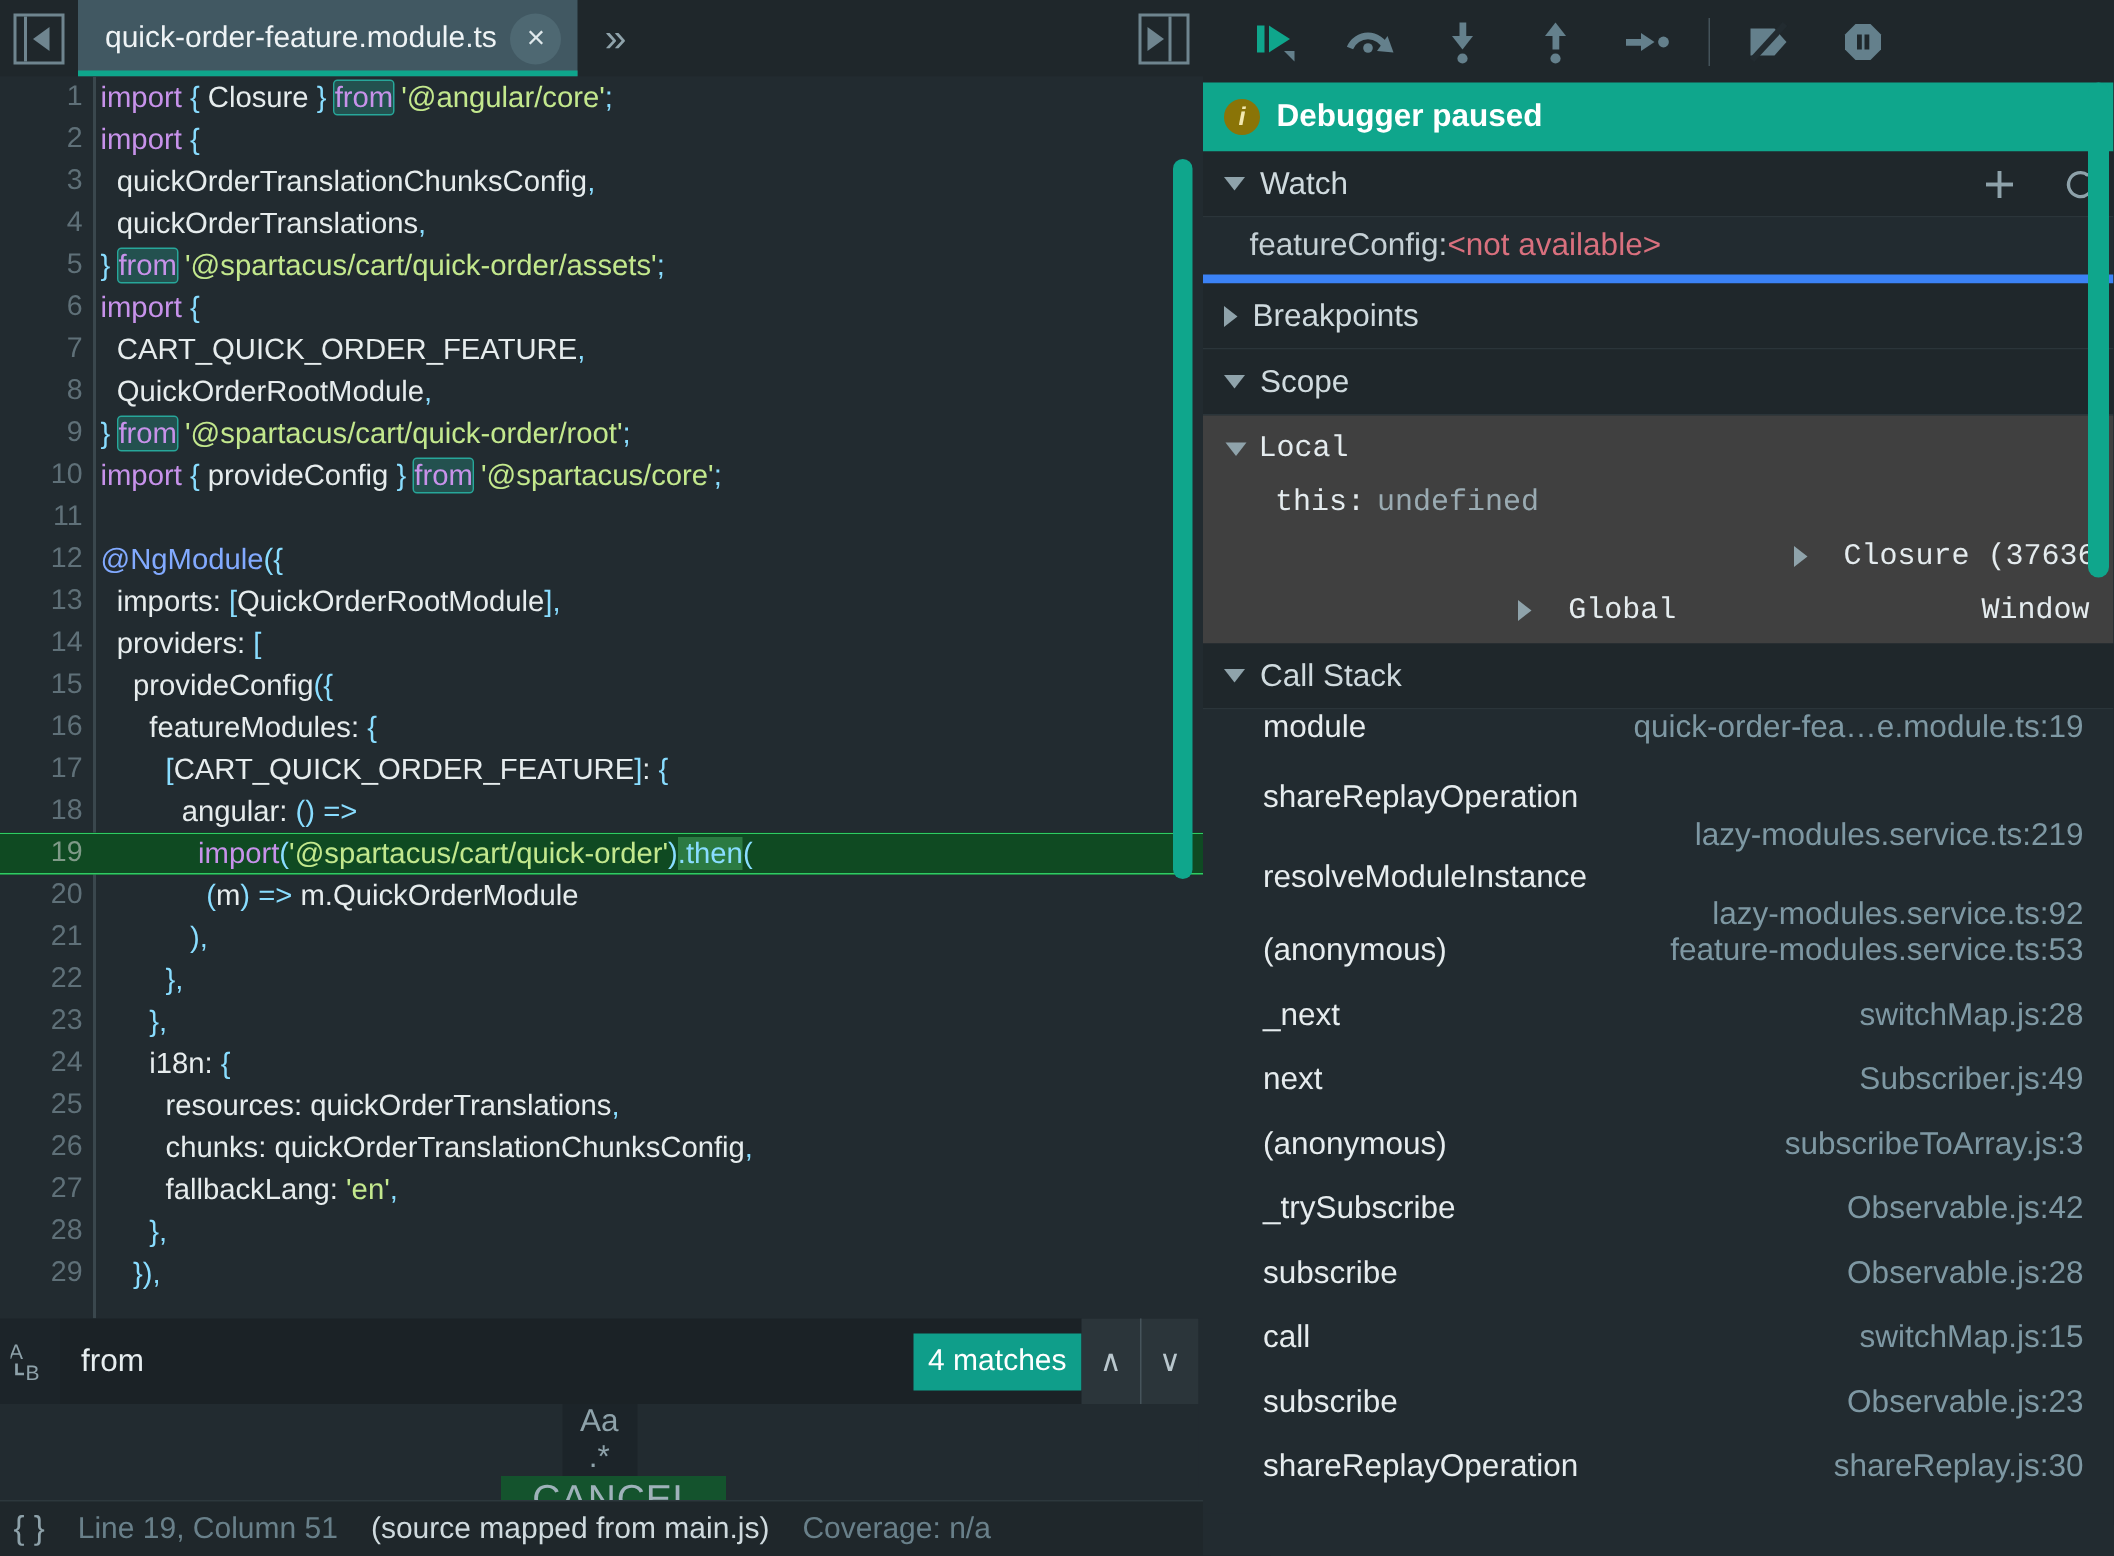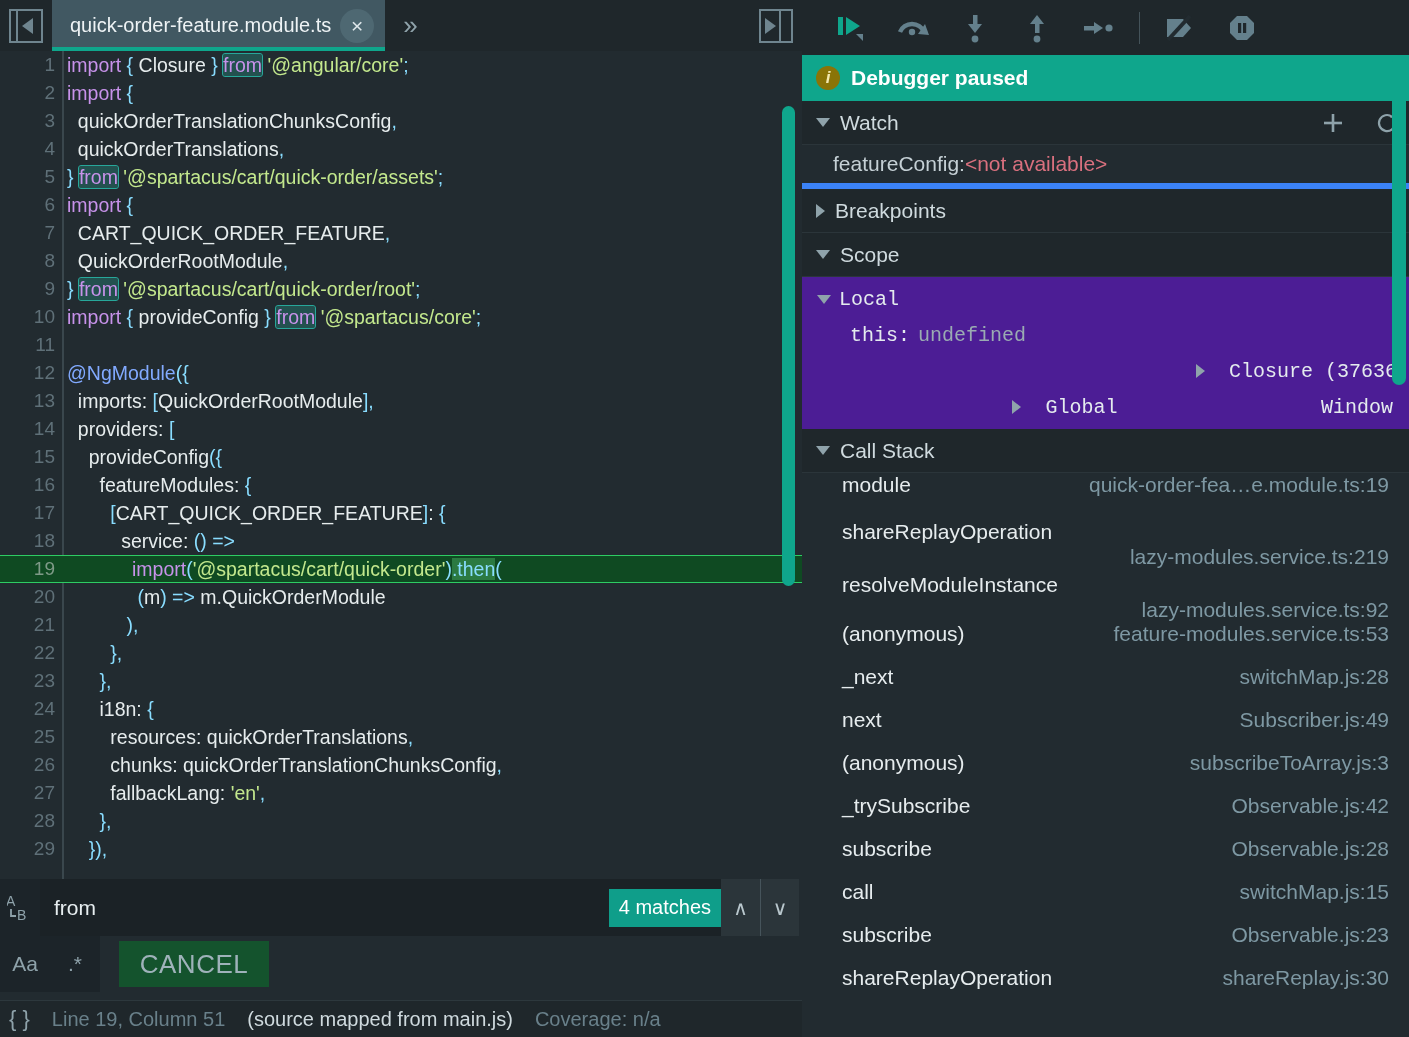--- a/index.html
+++ b/index.html
@@ -103,21 +103,21 @@
     background: #0f9e8a; color: #ffffff; font-size: 20px;
     padding: 6px 10px; height: 38px; display: flex; align-items: center;
   }
   .nav-btn {
     width: 39px; height: 57px; display: flex; align-items: center; justify-content: center;
     color: #b9c7cd; font-size: 20px; background: #2b353a;
   }
   .nav-btn + .nav-btn { border-left: 1px solid #46545b; }
   #find-options {
     position: absolute; left: 0; top: 57px; height: 56px; right: 3px;
-    background: #222b30; display: flex; align-items: center;
+    background: #222b30; display: flex; align-items: center; flex-direction: column;
   }
   .opt-btn {
     width: 50px; height: 56px; display: flex; align-items: center; justify-content: center;
     color: #8ea2aa; font-size: 21px; background: #1c2429;
   }
   #cancel-btn {
     margin-left: 19px; width: 150px; height: 46px;
     display: flex; align-items: center; justify-content: center;
     background: #14532d; color: #9fb2ba; font-size: 26px; letter-spacing: 0.5px;
   }
@@ -166,21 +166,21 @@
   .sect-header .grow { flex: 1 1 auto; }
   .hdr-icon { width: 44px; display: flex; align-items: center; justify-content: center; color: #8ea2aa; }
 
   .watch-row {
     height: 44px; display: flex; align-items: center; padding-left: 31px;
     background: #222b30; font-size: 21px; border-bottom: 6px solid #3b82f6;
   }
   .watch-key { color: #c5d0d5; }
   .watch-val { color: #d9707e; }
 
-  .scope-body { background: #4c1d95; padding-top: 4px; padding-bottom: 4px; }
+  .scope-body { background: #404040; padding-top: 4px; padding-bottom: 4px; }
   .scope-row {
     height: 36px; display: flex; align-items: center; gap: 8px;
     font-family: "Liberation Mono", monospace; font-size: 20px; padding-left: 15px;
   }
   .scope-row .nm { color: #e4ebee; }
   .scope-row .val { color: #9aabb2; }
   .scope-row .right { margin-left: auto; padding-right: 16px; color: #e4ebee; }
   .scope-row.indent { padding-left: 48px; }
 
   #callstack-list { background: #222b30; }
@@ -241,21 +241,21 @@
           <div class="code-line"><span class="ln">8</span><span class="ctext"><span class="pl">  QuickOrderRootModule</span><span class="pun">,</span></span></div>
           <div class="code-line"><span class="ln">9</span><span class="ctext"><span class="pun">}</span><span class="pl"> </span><span class="kw hit">from</span><span class="pl"> </span><span class="str">'@spartacus/cart/quick-order/root'</span><span class="pun">;</span></span></div>
           <div class="code-line"><span class="ln">10</span><span class="ctext"><span class="kw">import</span><span class="pl"> </span><span class="pun">{</span><span class="pl"> provideConfig </span><span class="pun">}</span><span class="pl"> </span><span class="kw hit">from</span><span class="pl"> </span><span class="str">'@spartacus/core'</span><span class="pun">;</span></span></div>
           <div class="code-line"><span class="ln">11</span><span class="ctext"></span></div>
           <div class="code-line"><span class="ln">12</span><span class="ctext"><span class="fn">@NgModule</span><span class="pun">({</span></span></div>
           <div class="code-line"><span class="ln">13</span><span class="ctext"><span class="pl">  imports: </span><span class="pun">[</span><span class="pl">QuickOrderRootModule</span><span class="pun">],</span></span></div>
           <div class="code-line"><span class="ln">14</span><span class="ctext"><span class="pl">  providers: </span><span class="pun">[</span></span></div>
           <div class="code-line"><span class="ln">15</span><span class="ctext"><span class="pl">    provideConfig</span><span class="pun">({</span></span></div>
           <div class="code-line"><span class="ln">16</span><span class="ctext"><span class="pl">      featureModules: </span><span class="pun">{</span></span></div>
           <div class="code-line"><span class="ln">17</span><span class="ctext"><span class="pl">        </span><span class="pun">[</span><span class="pl">CART_QUICK_ORDER_FEATURE</span><span class="pun">]</span><span class="pl">: </span><span class="pun">{</span></span></div>
-          <div class="code-line"><span class="ln">18</span><span class="ctext"><span class="pl">          service: </span><span class="pun">()</span><span class="pl"> </span><span class="pun">=&gt;</span></span></div>
+          <div class="code-line"><span class="ln">18</span><span class="ctext"><span class="pl">          angular: </span><span class="pun">()</span><span class="pl"> </span><span class="pun">=&gt;</span></span></div>
           <div class="code-line exec"><span class="ln">19</span><span class="ctext"><span class="pl">            </span><span class="kw">import</span><span class="pun">(</span><span class="str">'@spartacus/cart/quick-order'</span><span class="pun">)</span><span class="pun selbox">.then</span><span class="pun">(</span></span></div>
           <div class="code-line"><span class="ln">20</span><span class="ctext"><span class="pl">             </span><span class="pun">(</span><span class="pl">m</span><span class="pun">)</span><span class="pl"> </span><span class="pun">=&gt;</span><span class="pl"> m.QuickOrderModule</span></span></div>
           <div class="code-line"><span class="ln">21</span><span class="ctext"><span class="pun">           ),</span></span></div>
           <div class="code-line"><span class="ln">22</span><span class="ctext"><span class="pun">        },</span></span></div>
           <div class="code-line"><span class="ln">23</span><span class="ctext"><span class="pun">      },</span></span></div>
           <div class="code-line"><span class="ln">24</span><span class="ctext"><span class="pl">      i18n: </span><span class="pun">{</span></span></div>
           <div class="code-line"><span class="ln">25</span><span class="ctext"><span class="pl">        resources: quickOrderTranslations</span><span class="pun">,</span></span></div>
           <div class="code-line"><span class="ln">26</span><span class="ctext"><span class="pl">        chunks: quickOrderTranslationChunksConfig</span><span class="pun">,</span></span></div>
           <div class="code-line"><span class="ln">27</span><span class="ctext"><span class="pl">        fallbackLang: </span><span class="str">'en'</span><span class="pun">,</span></span></div>
           <div class="code-line"><span class="ln">28</span><span class="ctext"><span class="pun">      },</span></span></div>

